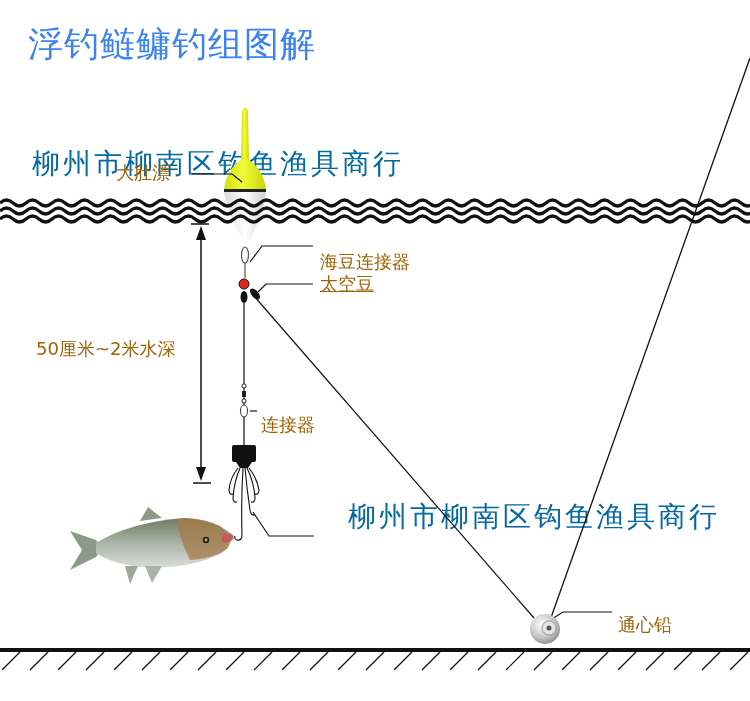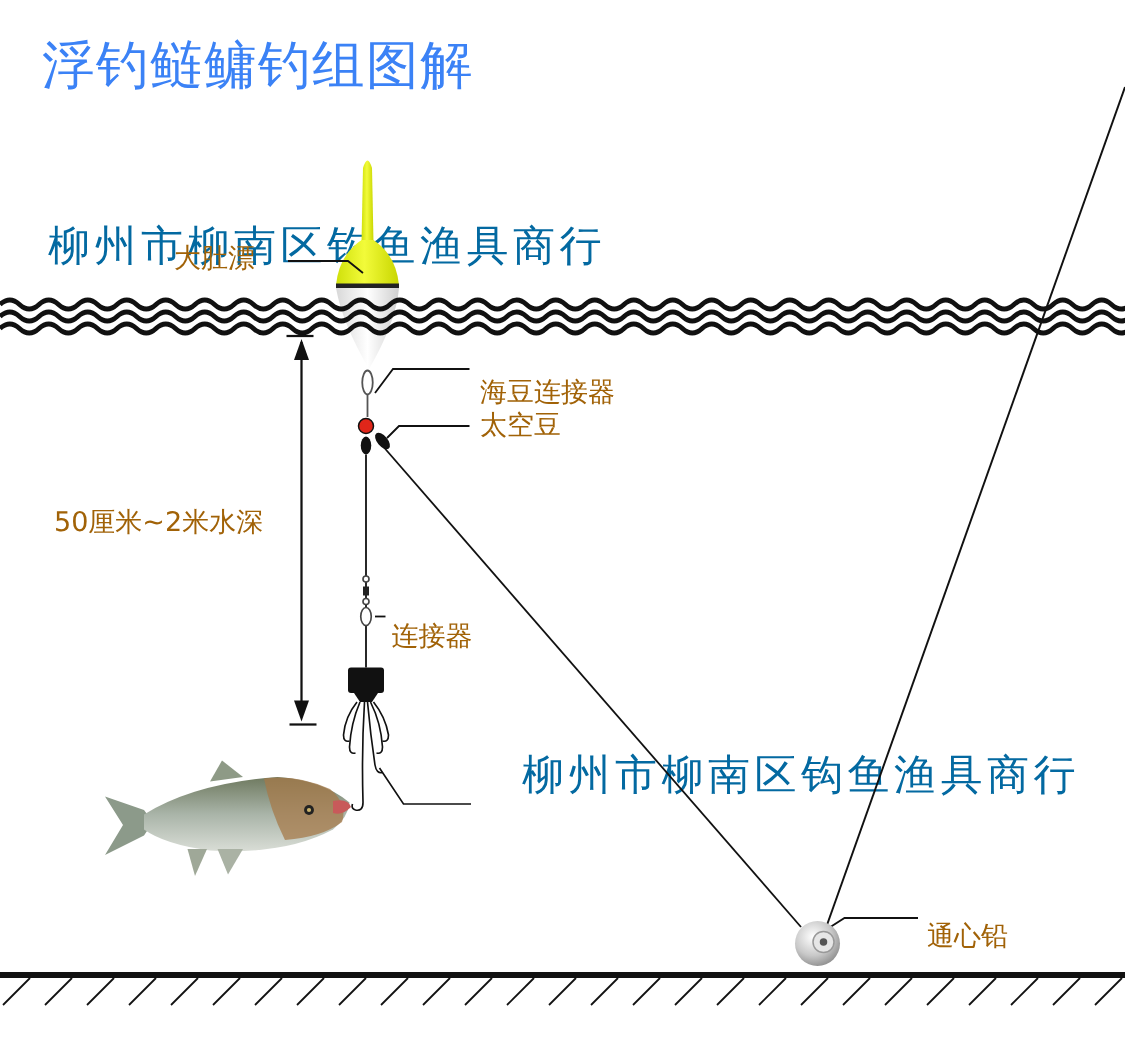--- a/index.html
+++ b/index.html
@@ -156,16 +156,16 @@
       <line x1="646" y1="670" x2="664" y2="652"></line>
       <line x1="674" y1="670" x2="692" y2="652"></line>
       <line x1="702" y1="670" x2="720" y2="652"></line>
       <line x1="730" y1="670" x2="748" y2="652"></line>
     </g>
   </g>
 </svg>
 
 <div class="label" style="left:116px; top:164px;">大肚漂</div>
 <div class="label" style="left:320px; top:253px;">海豆连接器</div>
-<div class="label" style="left:320px; top:275px;">太空豆</div>
+<div class="label" style="left:320px; top:275px;text-decoration:underline;">太空豆</div>
 <div class="label" style="left:36px; top:340px;">50厘米~2米水深</div>
 <div class="label" style="left:261px; top:416px;">连接器</div>
 <div class="label" style="left:618px; top:616px;">通心铅</div>
 
 </body></html>

